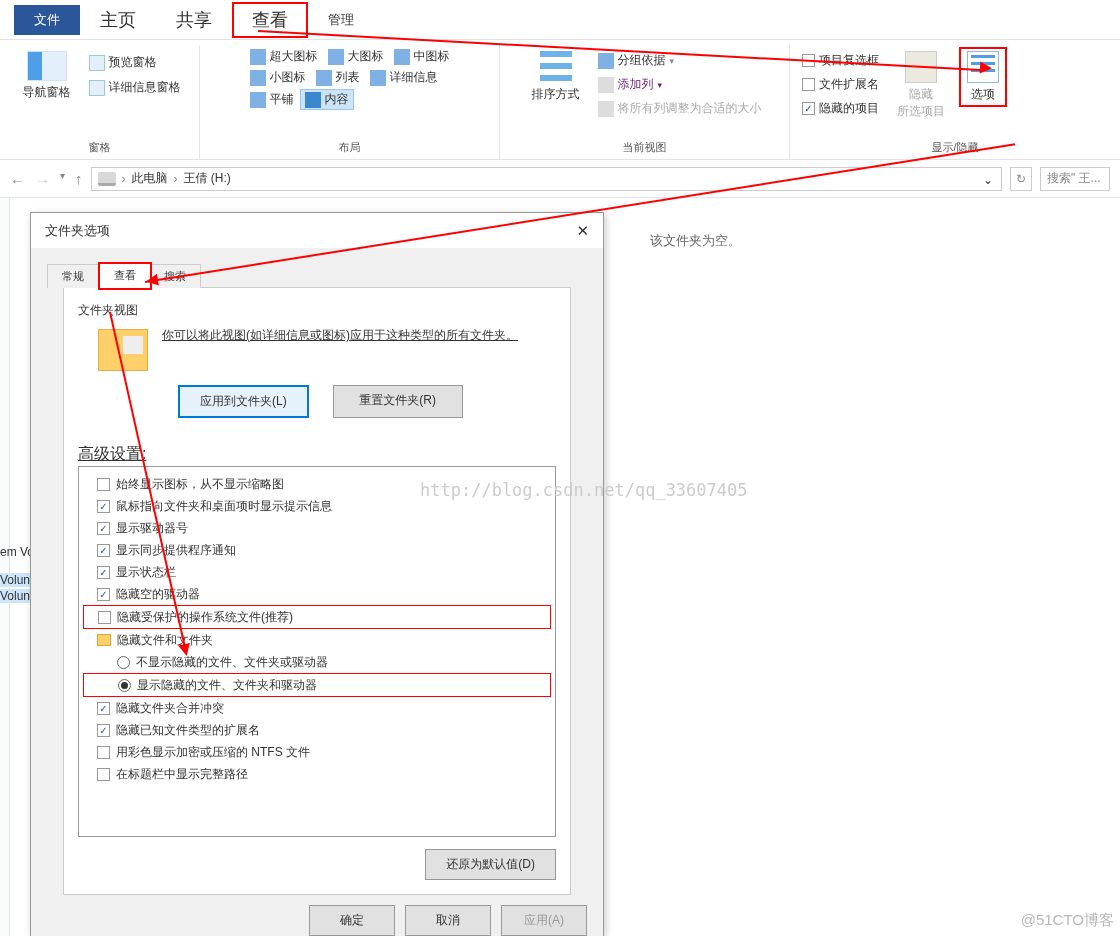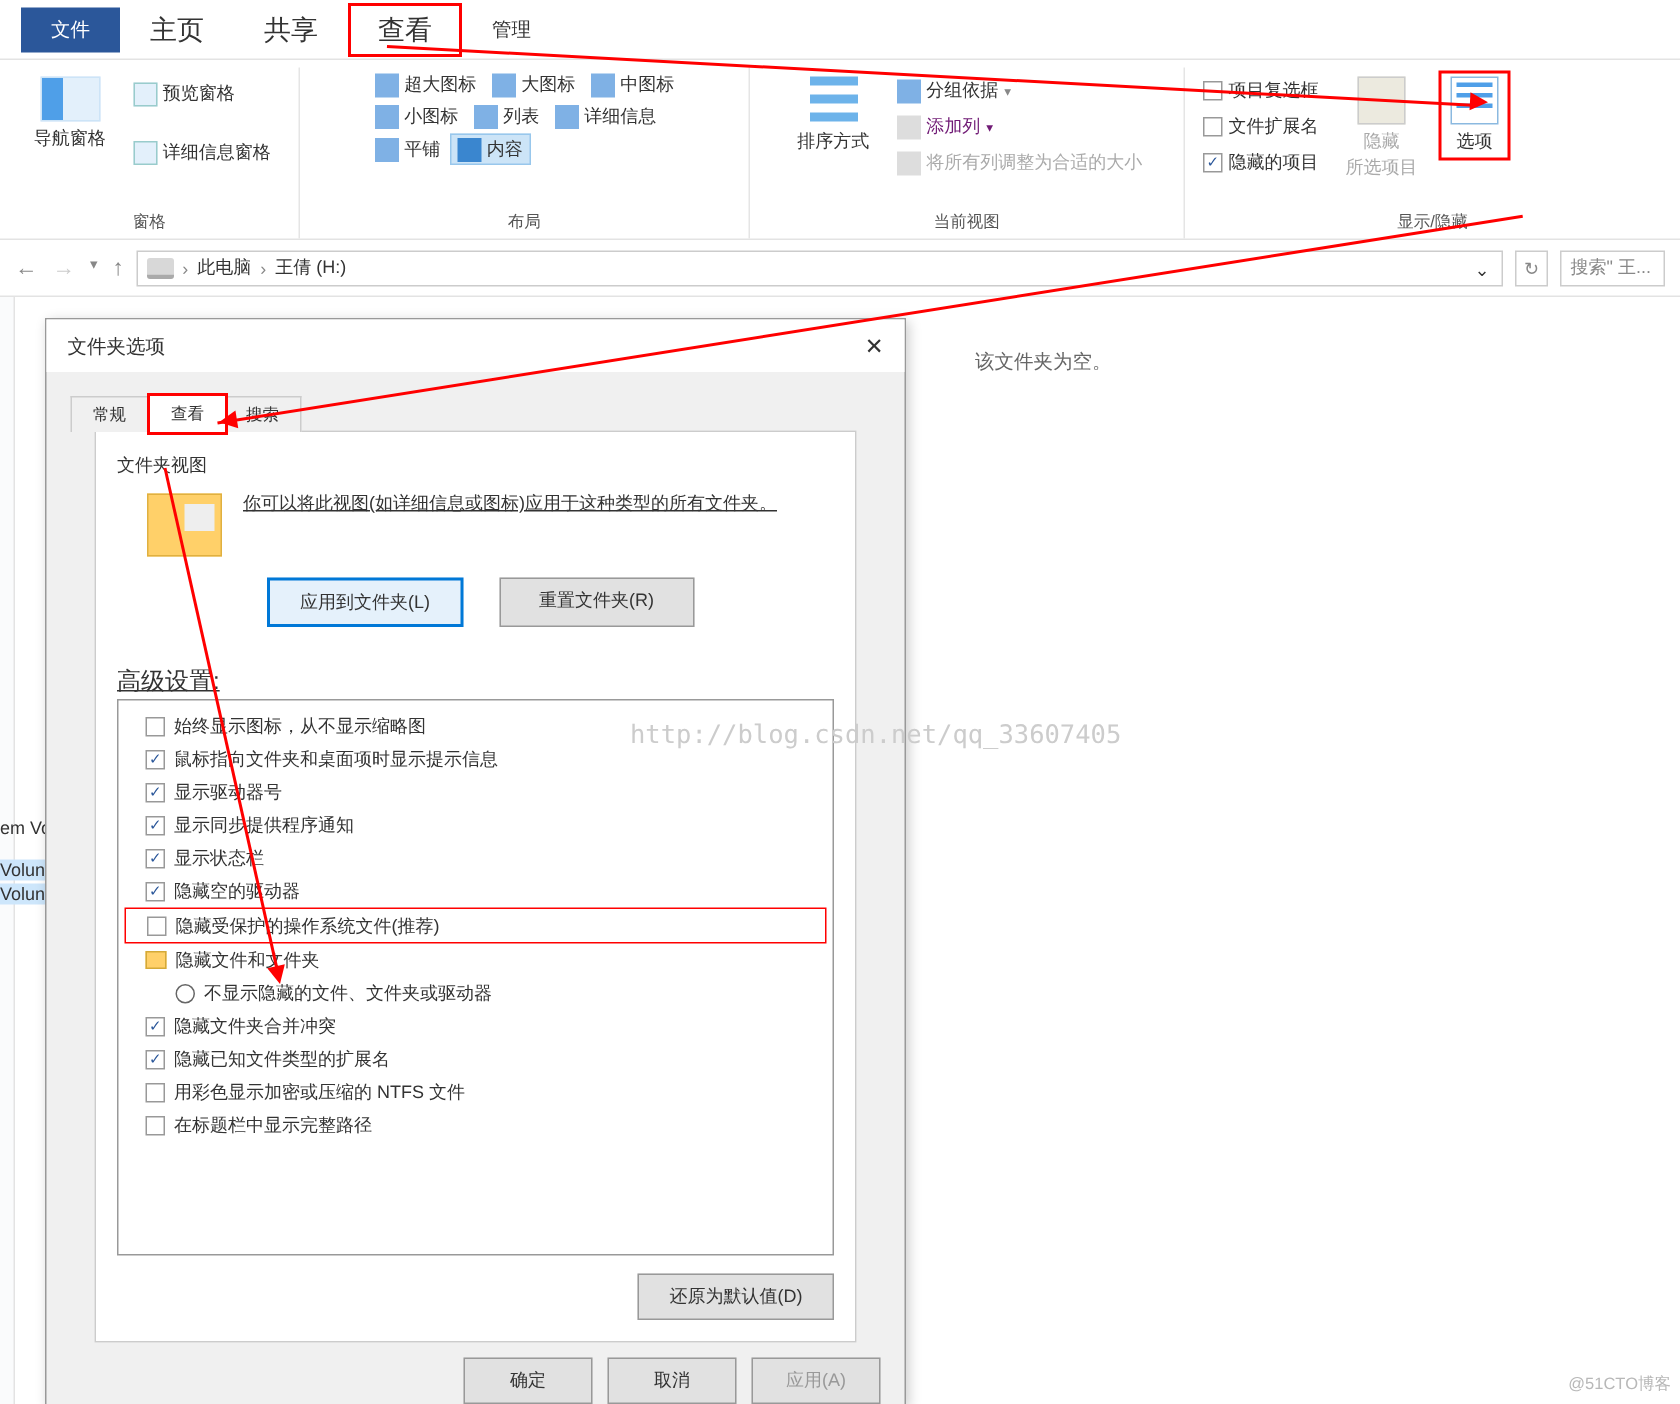--- a/index.html
+++ b/index.html
@@ -76,42 +76,42 @@
 
 .left-frag { position: absolute; left: 0; font-size: 12px; }
 .left-frag.sel { background: #cde6fb; }
 
 
 .arrow-line { position: absolute; border-top: 2px solid #ff0000; transform-origin: left center; z-index: 100; }
 .arrow-head { position: absolute; border: 6px solid transparent; border-left: 12px solid #ff0000; z-index: 101; }
 
 
 .wm { position: absolute; left: 420px; top: 480px; font-size: 17px; color: #ccc; font-family: Consolas, monospace; white-space: nowrap; pointer-events: none; }
-.credit { position: absolute; right: 6px; bottom: 6px; color: #b8b8b8; font-size: 11px; }
+.credit { position: absolute; right: 6px; bottom: 6px; color: #b8b8b8; font-size: 15px; }
 </style>
 </head>
 <body>
 
 <div class="tab-bar">
 
   <div class="tab-file">文件</div>
   <div class="tab-item">主页</div>
   <div class="tab-item">共享</div>
   <div class="tab-item tab-view-hl">查看</div>
   <div class="tab-manage">管理</div>
 </div>
 
 <div class="ribbon">
   <div class="ribbon-group" style="width:200px">
     <div class="ribbon-body">
       <div class="ribbon-big">
         <span class="nav-pane-icon"></span>
         <span>导航窗格</span>
       </div>
-      <div style="display:flex;flex-direction:column;gap:20px;padding-top:6px">
+      <div style="display:flex;flex-direction:column;gap:6px;padding-top:6px">
         <div class="ribbon-btn-sm">
             <span class="icon16" style="background:#e3f0fb;border:1px solid #9cc"></span>
             <span>预览窗格</span>
           </div>
         <div class="ribbon-btn-sm">
             <span class="icon16" style="background:#e3f0fb;border:1px solid #9cc"></span>
             <span>详细信息窗格</span>
           </div>
       </div>
     </div>
@@ -306,20 +306,24 @@
           <span>隐藏受保护的操作系统文件(推荐)</span>
         </div>
         <div class="adv-item">
           <span class="folder-mini"></span>
           <span>隐藏文件和文件夹</span>
         </div>
         <div class="adv-item indent">
           <span class="radio"></span>
           <span>不显示隐藏的文件、文件夹或驱动器</span>
         </div>
+        <div class="adv-item indent hl">
+          <span class="radio on"></span>
+          <span>显示隐藏的文件、文件夹和驱动器</span>
+        </div>
         <div class="adv-item">
           <span class="check-sm checked"></span>
           <span>隐藏文件夹合并冲突</span>
         </div>
         <div class="adv-item">
           <span class="check-sm checked"></span>
           <span>隐藏已知文件类型的扩展名</span>
         </div>
         <div class="adv-item">
           <span class="check-sm"></span>

